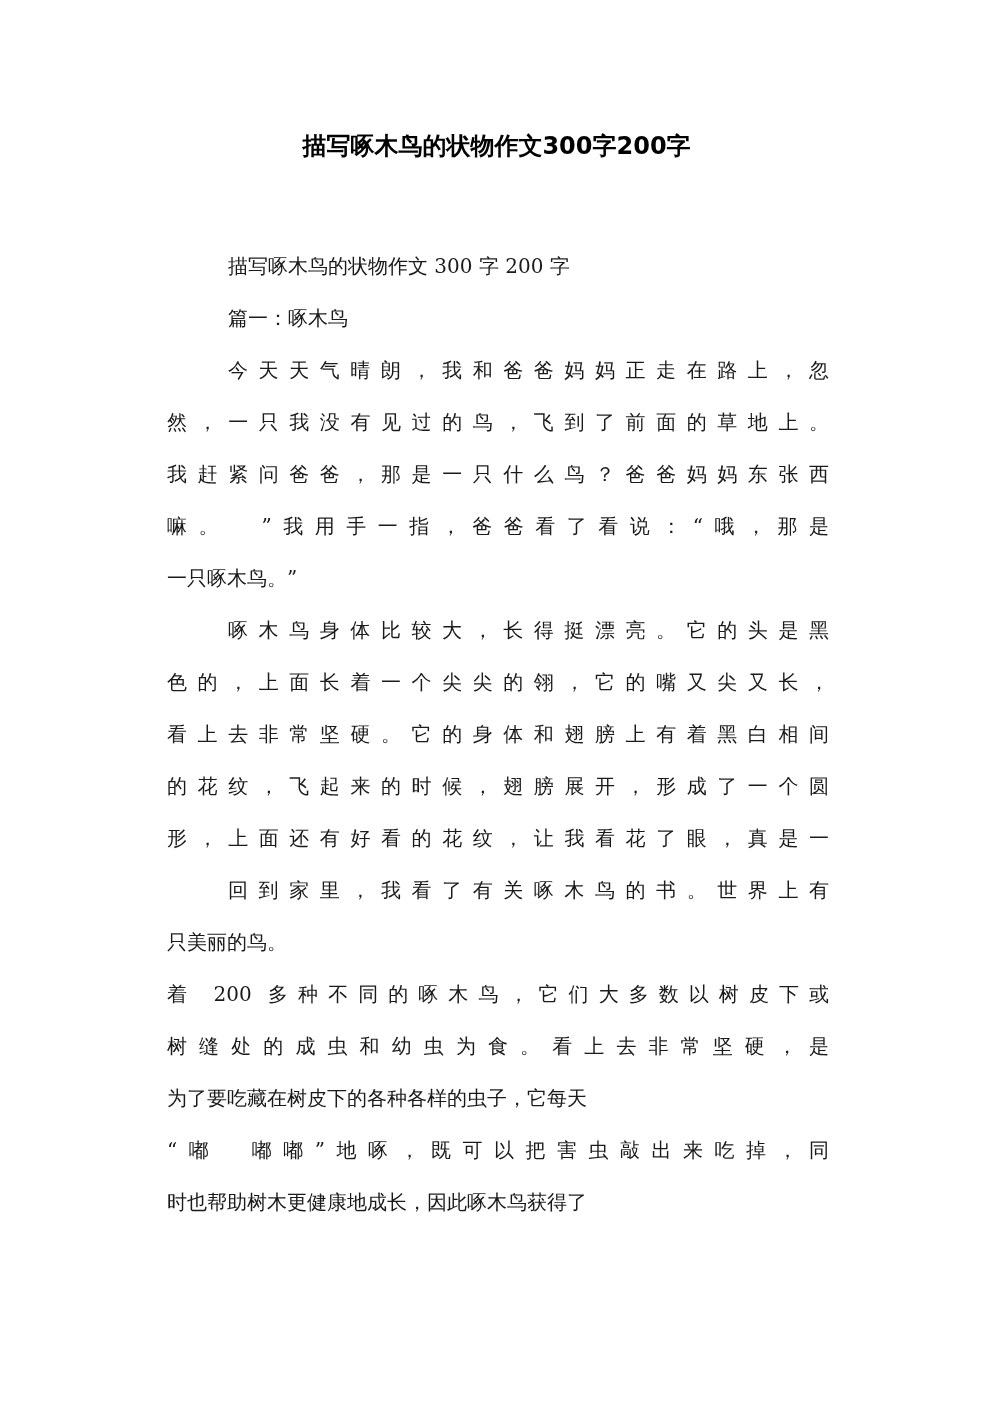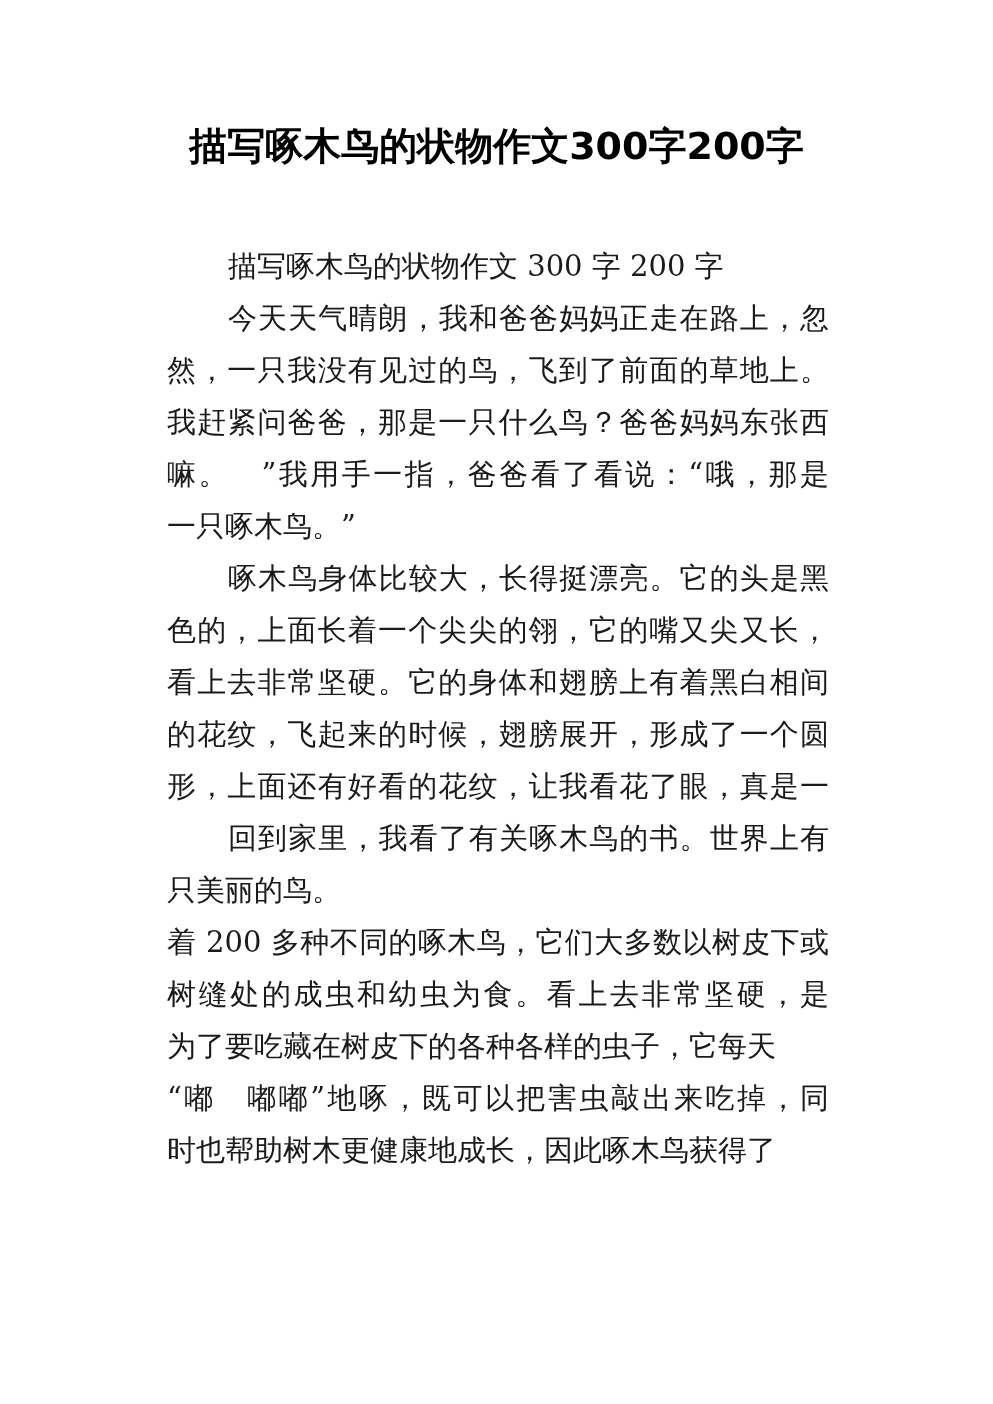--- a/index.html
+++ b/index.html
@@ -22,33 +22,33 @@
       background: #ffffff;
     }
     .doc-title {
       position: absolute;
       top: 118px;
       left: 0;
       width: 993px;
       text-align: center;
       font-family: "DejaVu Sans", "Liberation Sans", sans-serif;
       font-weight: bold;
-      font-size: 38px;
+      font-size: 24px;
       line-height: 56px;
       letter-spacing: 0px;
       color: #000000;
       white-space: nowrap;
     }
     .body-text {
       position: absolute;
       left: 167px;
       top: 240px;
       width: 662px;
       font-family: "DejaVu Serif", "Liberation Serif", serif;
-      font-size: 29px;
+      font-size: 20px;
       color: #1a1a1a;
     }
     .line {
       height: 52px;
       line-height: 52px;
       white-space: nowrap;
       display: flex;
       justify-content: center;
     }
     .line.indent {
@@ -71,20 +71,23 @@
   </style>
 </head>
 <body>
 
 <div class="page">
   <div class="doc-title">描写啄木鸟的状物作文300字200字</div>
 
   <div class="body-text">
     <div class="line indent left">
         <span class="txt">描写啄木鸟的状物作文 300 字 200 字</span>
+      </div>
+    <div class="line indent left">
+        <span class="txt">篇一：啄木鸟</span>
       </div>
 
     <div class="line indent">
         <span class="txt">今天天气晴朗，我和爸爸妈妈正走在路上，忽</span>
       </div>
     <div class="line">
         <span class="txt">然，一只我没有见过的鸟，飞到了前面的草地上。</span>
       </div>
     <div class="line">
         <span class="txt">我赶紧问爸爸，那是一只什么鸟？爸爸妈妈东张西</span>

